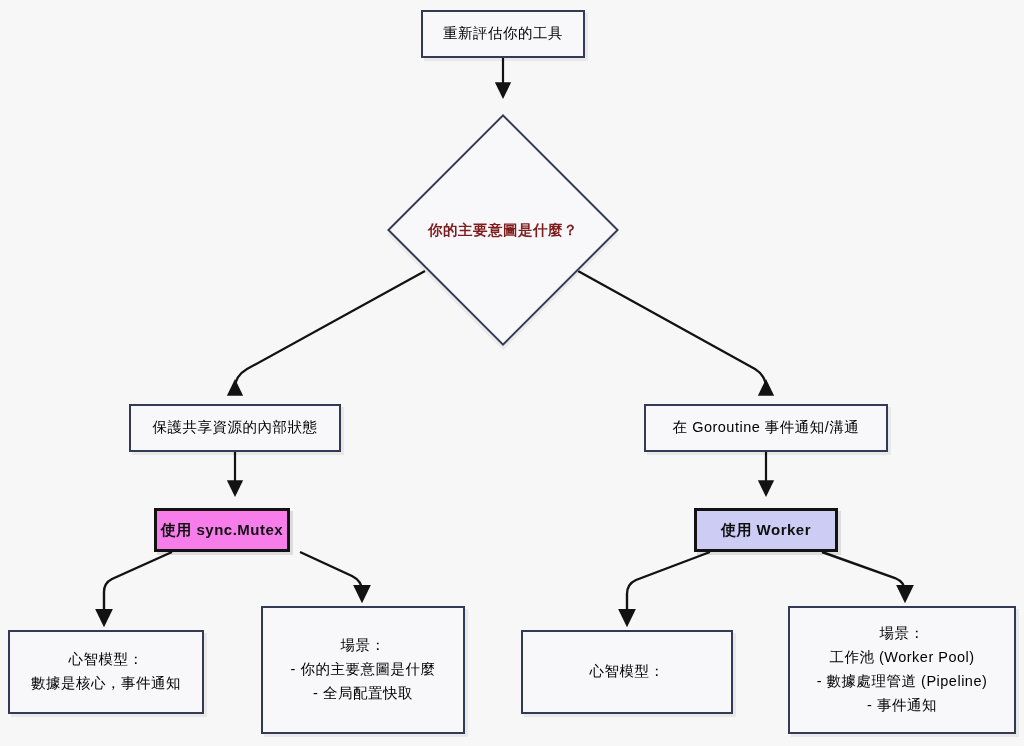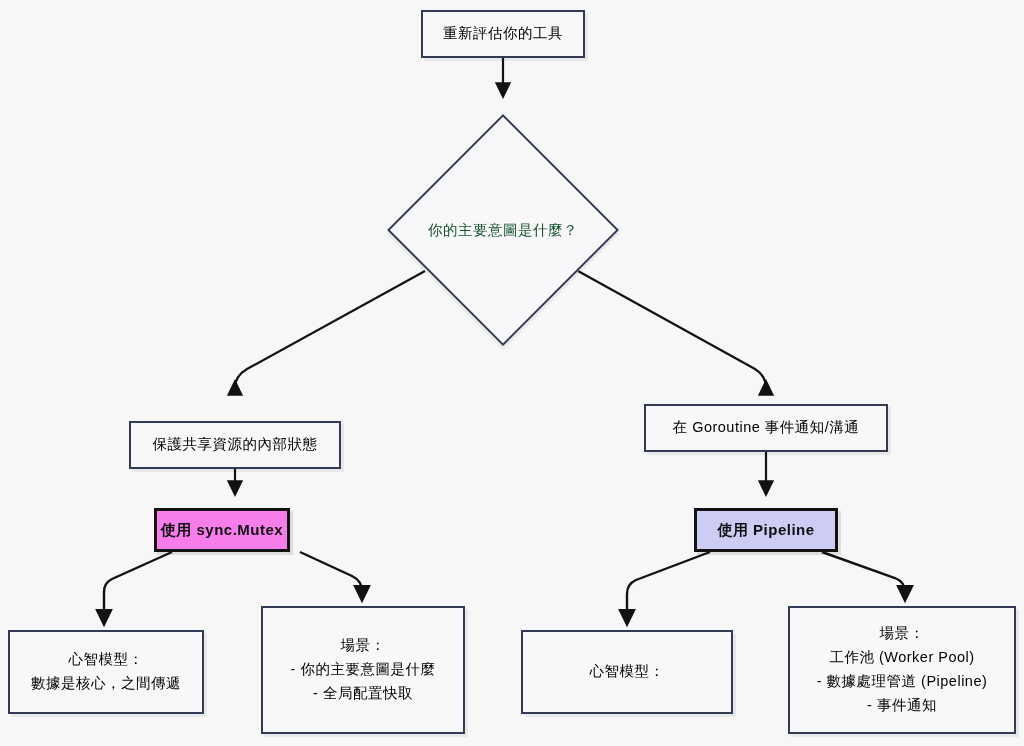--- a/index.html
+++ b/index.html
@@ -55,22 +55,23 @@
     transform: rotate(45deg);
     box-shadow: 3px 3px 0 rgba(0,0,0,0.05);
   }
   .diamond-label {
     position: absolute;
     display: flex;
     align-items: center;
     justify-content: center;
     font-size: 14.5px;
     letter-spacing: 0.5px;
-    color: #14532d;
+    color: #7f1d1d;
     white-space: nowrap;
+    font-weight: bold;
   }
   .node-hl {
     border: 3px solid #121212;
     box-shadow: 3px 3px 0 rgba(0,0,0,0.10);
     font-weight: bold;
     font-size: 15px;
     color: #101010;
   }
   .fill-mutex { background: #f77dea; }
   .fill-channel { background: #ccccf5; }
@@ -106,39 +107,39 @@
     <path d="M822,552 L895,578 Q905,582 905,592 L905,600" fill="none" stroke="#121212" stroke-width="2.4" marker-end="url(#arrow)"></path>
   </svg>
 
   <div class="node" style="left:421px; top:10px; width:164px; height:48px;">
     <span class="ln">重新評估你的工具</span>
   </div>
 
   <div class="node-diamond" style="left:421px; top:148px; width:164px; height:164px;"></div>
   <div class="diamond-label" style="left:383px; top:208px; width:240px; height:44px;">你的主要意圖是什麼？</div>
 
-  <div class="node" style="left:129px; top:421px; width:212px; height:48px;">
+  <div class="node" style="left:129px; top:404px; width:212px; height:48px;">
     <span class="ln">保護共享資源的內部狀態</span>
   </div>
 
   <div class="node" style="left:644px; top:404px; width:244px; height:48px;">
     <span class="ln">在 Goroutine 事件通知/溝通</span>
   </div>
 
   <div class="node node-hl fill-mutex" style="left:154px; top:508px; width:136px; height:44px;">
     <span class="ln">使用 sync.Mutex</span>
   </div>
 
   <div class="node node-hl fill-channel" style="left:694px; top:508px; width:144px; height:44px;">
-    <span class="ln">使用 Pipeline</span>
+    <span class="ln">使用 Worker</span>
   </div>
 
   <div class="node" style="left:8px; top:630px; width:196px; height:84px;">
     <span class="ln">心智模型：</span>
-    <span class="ln">數據是核心，之間傳遞</span>
+    <span class="ln">數據是核心，事件通知</span>
   </div>
 
   <div class="node" style="left:261px; top:606px; width:204px; height:128px;">
     <span class="ln">場景：</span>
     <span class="ln">- 你的主要意圖是什麼</span>
     <span class="ln">- 全局配置快取</span>
   </div>
 
   <div class="node" style="left:521px; top:630px; width:212px; height:84px;">
     <span class="ln">心智模型：</span>

